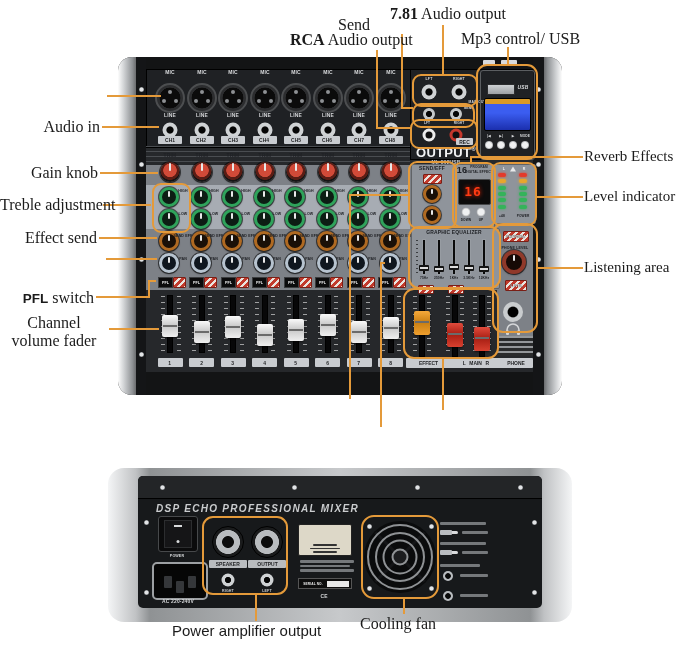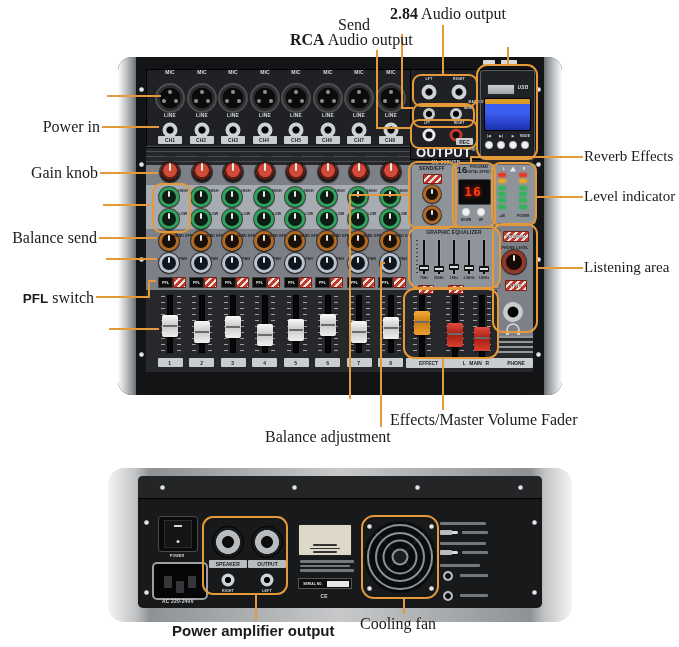--- a/index.html
+++ b/index.html
@@ -114,36 +114,37 @@
   .plug::after{content:"";position:absolute;right:-6px;top:1px;width:6px;height:3px;background:#d8dadc;border-radius:0 2px 2px 0}
   .rknob{position:absolute;transform:translate(-50%,-50%);width:10px;height:10px;border-radius:50%;
          background:radial-gradient(circle,#0a0a0a 0 35%,#b9bcbf 45% 80%,#4b4d4f)}
   svg.overlay{position:absolute;left:0;top:0;z-index:5;pointer-events:none}
 </style>
 </head>
 <body>
 
 <div class="page">
 
-  <div class="lab" style="left:390px;top:5px"><b>2.84</b><span> Audio output</span></div>
+  <div class="lab" style="left:390px;top:5px"><b>7.81</b><span> Audio output</span></div>
   <div class="lab" style="left:338px;top:16px">Send</div>
   <div class="lab" style="left:290px;top:31px"><b>RCA</b><span> Audio output</span></div>
-
-  <div class="lab ra" style="left:0;width:100px;top:118px">Power in</div>
+  <div class="lab" style="left:461px;top:30px">Mp3 control/ USB</div>
+
+  <div class="lab ra" style="left:0;width:100px;top:118px">Audio in</div>
   <div class="lab ra" style="left:0;width:98px;top:164px">Gain knob</div>
-  <div class="lab ra" style="left:0;width:97px;top:229px">Balance send</div>
+  <div class="lab ra" style="left:0;width:101px;top:196px">Treble adjustment</div>
+  <div class="lab ra" style="left:0;width:97px;top:229px">Effect send</div>
   <div class="lab ra" style="left:0;width:94px;top:289px"><b class="sans" style="font-size:13.5px">PFL</b><span> switch</span></div>
+  <div class="lab ctr2" style="left:0;width:108px;top:314px"><span>Channel</span><br><span>volume fader</span></div>
 
   <div class="lab" style="left:584px;top:148px;font-size:15px">Reverb Effects</div>
   <div class="lab" style="left:584px;top:188px;font-size:15px">Level indicator</div>
   <div class="lab" style="left:584px;top:259px;font-size:15px">Listening area</div>
 
-  <div class="lab" style="left:390px;top:411px">Effects/Master Volume Fader</div>
-  <div class="lab" style="left:265px;top:428px">Balance adjustment</div>
-  <div class="lab sans" style="left:172px;top:623px;font-weight:bold;font-size:15px">Power amplifier output</div>
+  <div class="lab sans" style="left:172px;top:623px;font-weight:normal;font-size:15px">Power amplifier output</div>
   <div class="lab" style="left:360px;top:615px">Cooling fan</div>
 
   <div class="mixer">
     <div class="rail l"></div>
     <div class="rail r"></div>
     <div class="mface">
 
       <div class="band" style="left:0;top:0;width:408px;height:12px"></div>
       <div class="darkpanel" style="left:10px;top:12px;width:264px;height:77px"></div>
       <div class="darkpanel" style="left:274px;top:12px;width:123px;height:89px"></div>
@@ -583,20 +584,21 @@
     <div class="rface">
       <div class="rband"></div>
       <div class="screw" style="left:22px;top:9px"></div>
       <div class="screw" style="left:154px;top:9px"></div>
       <div class="screw" style="left:277px;top:9px"></div>
       <div class="screw" style="left:380px;top:9px"></div>
       <div class="screw" style="left:6px;top:44px"></div>
       <div class="screw" style="left:394px;top:44px"></div>
       <div class="screw" style="left:6px;top:114px"></div>
       <div class="screw" style="left:394px;top:114px"></div>
+      <div class="rtitle" style="left:18px;top:27px">DSP ECHO PROFESSIONAL MIXER</div>
 
       <div class="pframe" style="left:20px;top:40px;width:38px;height:34px"></div>
       <div class="rocker" style="left:26px;top:44px;width:26px;height:26px"></div>
       <div class="ctr s50 s45 dev" style="left:39px;top:80px;color:#d6d8da">POWER</div>
       <div class="iec" style="left:14px;top:86px;width:52px;height:34px">
         <span style="left:10px;top:12px;width:8px;height:12px"></span>
         <span style="left:34px;top:12px;width:8px;height:12px"></span>
         <span style="left:22px;top:17px;width:8px;height:12px"></span>
       </div>
       <div class="ctr s55 dev" style="left:40px;top:126px;color:#d6d8da">AC 220-240V</div>

